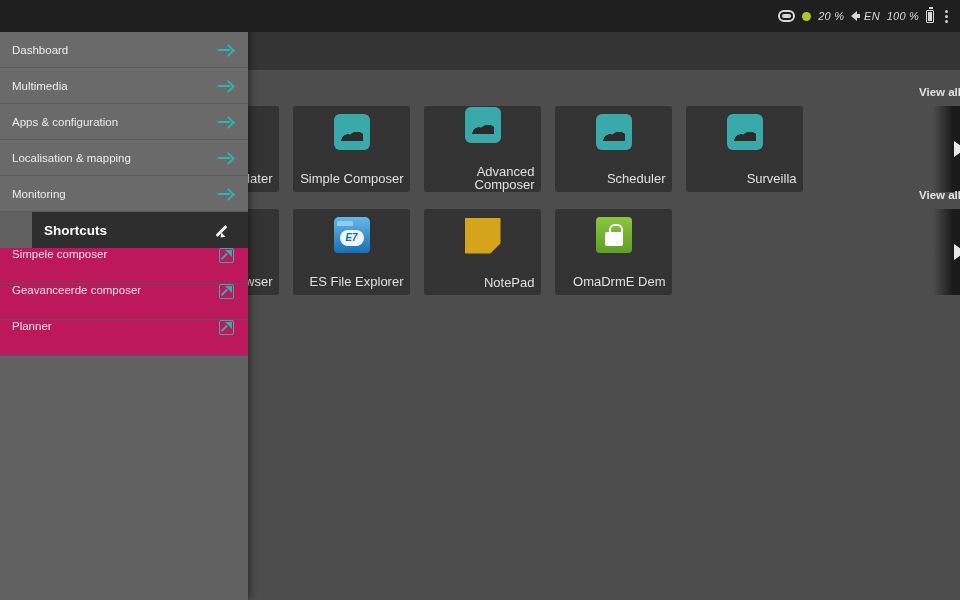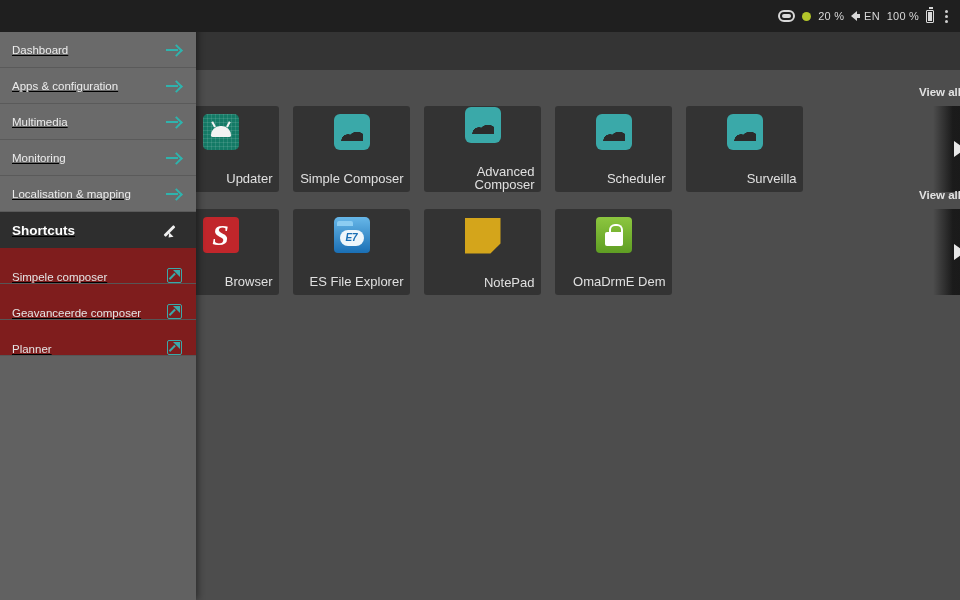--- a/index.html
+++ b/index.html
@@ -10,21 +10,21 @@
     overflow: hidden;
   }
   #root { position: relative; width: 960px; height: 600px; background: #4d4d4d; }
 
   
   .statusbar {
     position: absolute; top: 0; left: 0; width: 960px; height: 32px;
     background: #1f1f1f; display: flex; align-items: center;
     justify-content: flex-end; padding-right: 8px; z-index: 40;
   }
-  .sb-items { display: flex; gap: 7px; }
+  .sb-items { display: flex; gap: 7px; font-style: italic; }
   .sb-text { color: #d8d8d8; font-size: 11px; letter-spacing: .2px; }
   .sb-icon { display: inline-flex; align-items: center; justify-content: center; }
   .cast-ico { width: 17px; height: 12px; border: 2px solid #d8d8d8; border-radius: 6px; position: relative; }
   .cast-ico::after { content:""; position:absolute; left:2px; top:2px; right:2px; bottom:2px; background:#d8d8d8; border-radius:2px; }
   .dot-ico { width: 9px; height: 9px; border-radius: 50%; background: #b2c52a; }
   .spk { width: 0; height: 0; border-top: 5px solid transparent; border-bottom: 5px solid transparent;
          border-right: 6px solid #d8d8d8; position: relative; }
   .spk::after { content:""; position:absolute; left:6px; top:-2px; width:3px; height:4px; background:#d8d8d8; }
   .batt { width: 8px; height: 13px; border: 1.5px solid #d8d8d8; border-radius: 1px; position: relative; }
   .batt::before { content:""; position:absolute; top:-3.5px; left:2px; width:4px; height:2px; background:#d8d8d8; }
@@ -91,48 +91,48 @@
   .carousel { position: relative; }
   .carousel-shade {
     position: absolute; right: 0; top: 0; width: 44px; height: 86px;
     background: linear-gradient(to right, rgba(20,20,20,0) 0%, rgba(20,20,20,.88) 45%, rgba(20,20,20,.92) 100%);
     display: flex; align-items: center; justify-content: flex-end; padding-right: 12px;
   }
   .next-arrow { width: 0; height: 0; border-top: 8px solid transparent; border-bottom: 8px solid transparent;
                 border-left: 11px solid #e8e8e8; }
 
   
-  .drawer { position: absolute; top: 0; left: 0; width: 196px; height: 600px; background: #616161;
-            z-index: 30; box-shadow: 2px 0 7px rgba(0,0,0,.45); text-decoration: underline; }
+  .drawer { position: absolute; top: 0; left: 0; width: 248px; height: 600px; background: #616161;
+            z-index: 30; box-shadow: 2px 0 7px rgba(0,0,0,.45); }
   .drawer-header { height: 32px; background: #2b2b2b; display:flex; align-items:center; padding-left: 12px; gap: 10px; }
   .logo { width: 18px; height: 20px; position: relative; }
   .logo .ring { position:absolute; left:4px; top:0; width:10px; height:10px; border:2.5px solid #f3f3f3; border-radius:50%; }
   .logo .body { position:absolute; left:0; top:7px; width:18px; height:13px; background:#f3f3f3; border-radius:9px; }
   .logo .body::after { content:""; position:absolute; left:5px; top:3px; width:8px; height:8px; background:#c08a2e; border-radius:50%; }
   .app-title { color: #fbfbfb; font-size: 14.5px; font-weight: bold; }
 
   .menu-item { height: 36px; display:flex; align-items:center; justify-content:space-between;
                padding: 0 14px 0 12px; background:#6a6a6a; border-bottom: 1px solid #5a5a5a; }
   .menu-item .lbl { color:#ececec; font-size: 11.5px; }
   .arrow-r { width: 16px; height: 12px; position: relative; }
   .arrow-r::before { content:""; position:absolute; left:0; top:5px; width:12px; height:2px; background:#2fb3ad; }
   .arrow-r::after { content:""; position:absolute; right:1px; top:2px; width:7px; height:7px;
     border-top:2px solid #2fb3ad; border-right:2px solid #2fb3ad; transform: rotate(45deg); }
 
   .section-item { height: 36px; display:flex; align-items:center; justify-content:space-between;
-                  padding: 0 14px 0 12px; background:#2e2e2e; }
+                  padding: 0 14px 0 12px; background:#2e2e2e;margin-left:32px; }
   .section-item .lbl { color:#ffffff; font-size: 13.5px; font-weight: bold; }
   .pencil { width:16px; height:16px; position:relative; }
   .pencil::before { content:""; position:absolute; left:2px; top:2px; width:3px; height:14px; background:#f0f0f0;
     transform: rotate(45deg); border-radius:1px; }
   .pencil::after { content:""; position:absolute; left:1px; bottom:0px; width:0;height:0;
     border-left:3px solid transparent; border-right:3px solid transparent; border-top:4px solid #f0f0f0; transform: rotate(45deg);}
 
-  .shortcut-item { height: 36px; display:flex; align-items:flex-end; justify-content:space-between;
-                   padding: 0 14px 0 12px; background:#7f1d1d; border-bottom: 1px solid #565656; }
+  .shortcut-item { height: 36px; display:flex; align-items:flex-start; justify-content:space-between;
+                   padding: 0 14px 0 12px; background:#be185d; border-bottom: 1px solid #565656; }
   .shortcut-item .lbl { color:#e4e4e4; font-size: 11.5px; }
   .ext-ico { width:15px; height:15px; border:1.8px solid #3aa9a9; border-radius:2px; position:relative; }
   .ext-ico::before { content:""; position:absolute; right:1px; top:1px; width:7px; height:7px; background:#3aa9a9;
     clip-path: polygon(0 0,100% 0,100% 100%); }
   .ext-ico::after { content:""; position:absolute; left:2px; bottom:2px; width:8px; height:1.8px; background:#3aa9a9;
     transform: rotate(-45deg); transform-origin: left bottom; }
   .drawer-rest { background:#616161; }
 </style>
 </head>
 <body>
@@ -223,33 +223,33 @@
           <span class="body"></span>
       </span>
       <span class="app-title">Control</span>
     </div>
 
     <div class="menu-item">
       <span class="lbl">Dashboard</span>
       <span class="arrow-r"></span>
     </div>
     <div class="menu-item">
+      <span class="lbl">Multimedia</span>
+      <span class="arrow-r"></span>
+    </div>
+    <div class="menu-item">
       <span class="lbl">Apps &amp; configuration</span>
       <span class="arrow-r"></span>
     </div>
     <div class="menu-item">
-      <span class="lbl">Multimedia</span>
+      <span class="lbl">Localisation &amp; mapping</span>
       <span class="arrow-r"></span>
     </div>
     <div class="menu-item">
       <span class="lbl">Monitoring</span>
-      <span class="arrow-r"></span>
-    </div>
-    <div class="menu-item">
-      <span class="lbl">Localisation &amp; mapping</span>
       <span class="arrow-r"></span>
     </div>
 
     <div class="section-item">
       <span class="lbl">Shortcuts</span>
       <span class="pencil"></span>
     </div>
 
     <div class="shortcut-item">
       <span class="lbl">Simpele composer</span>

